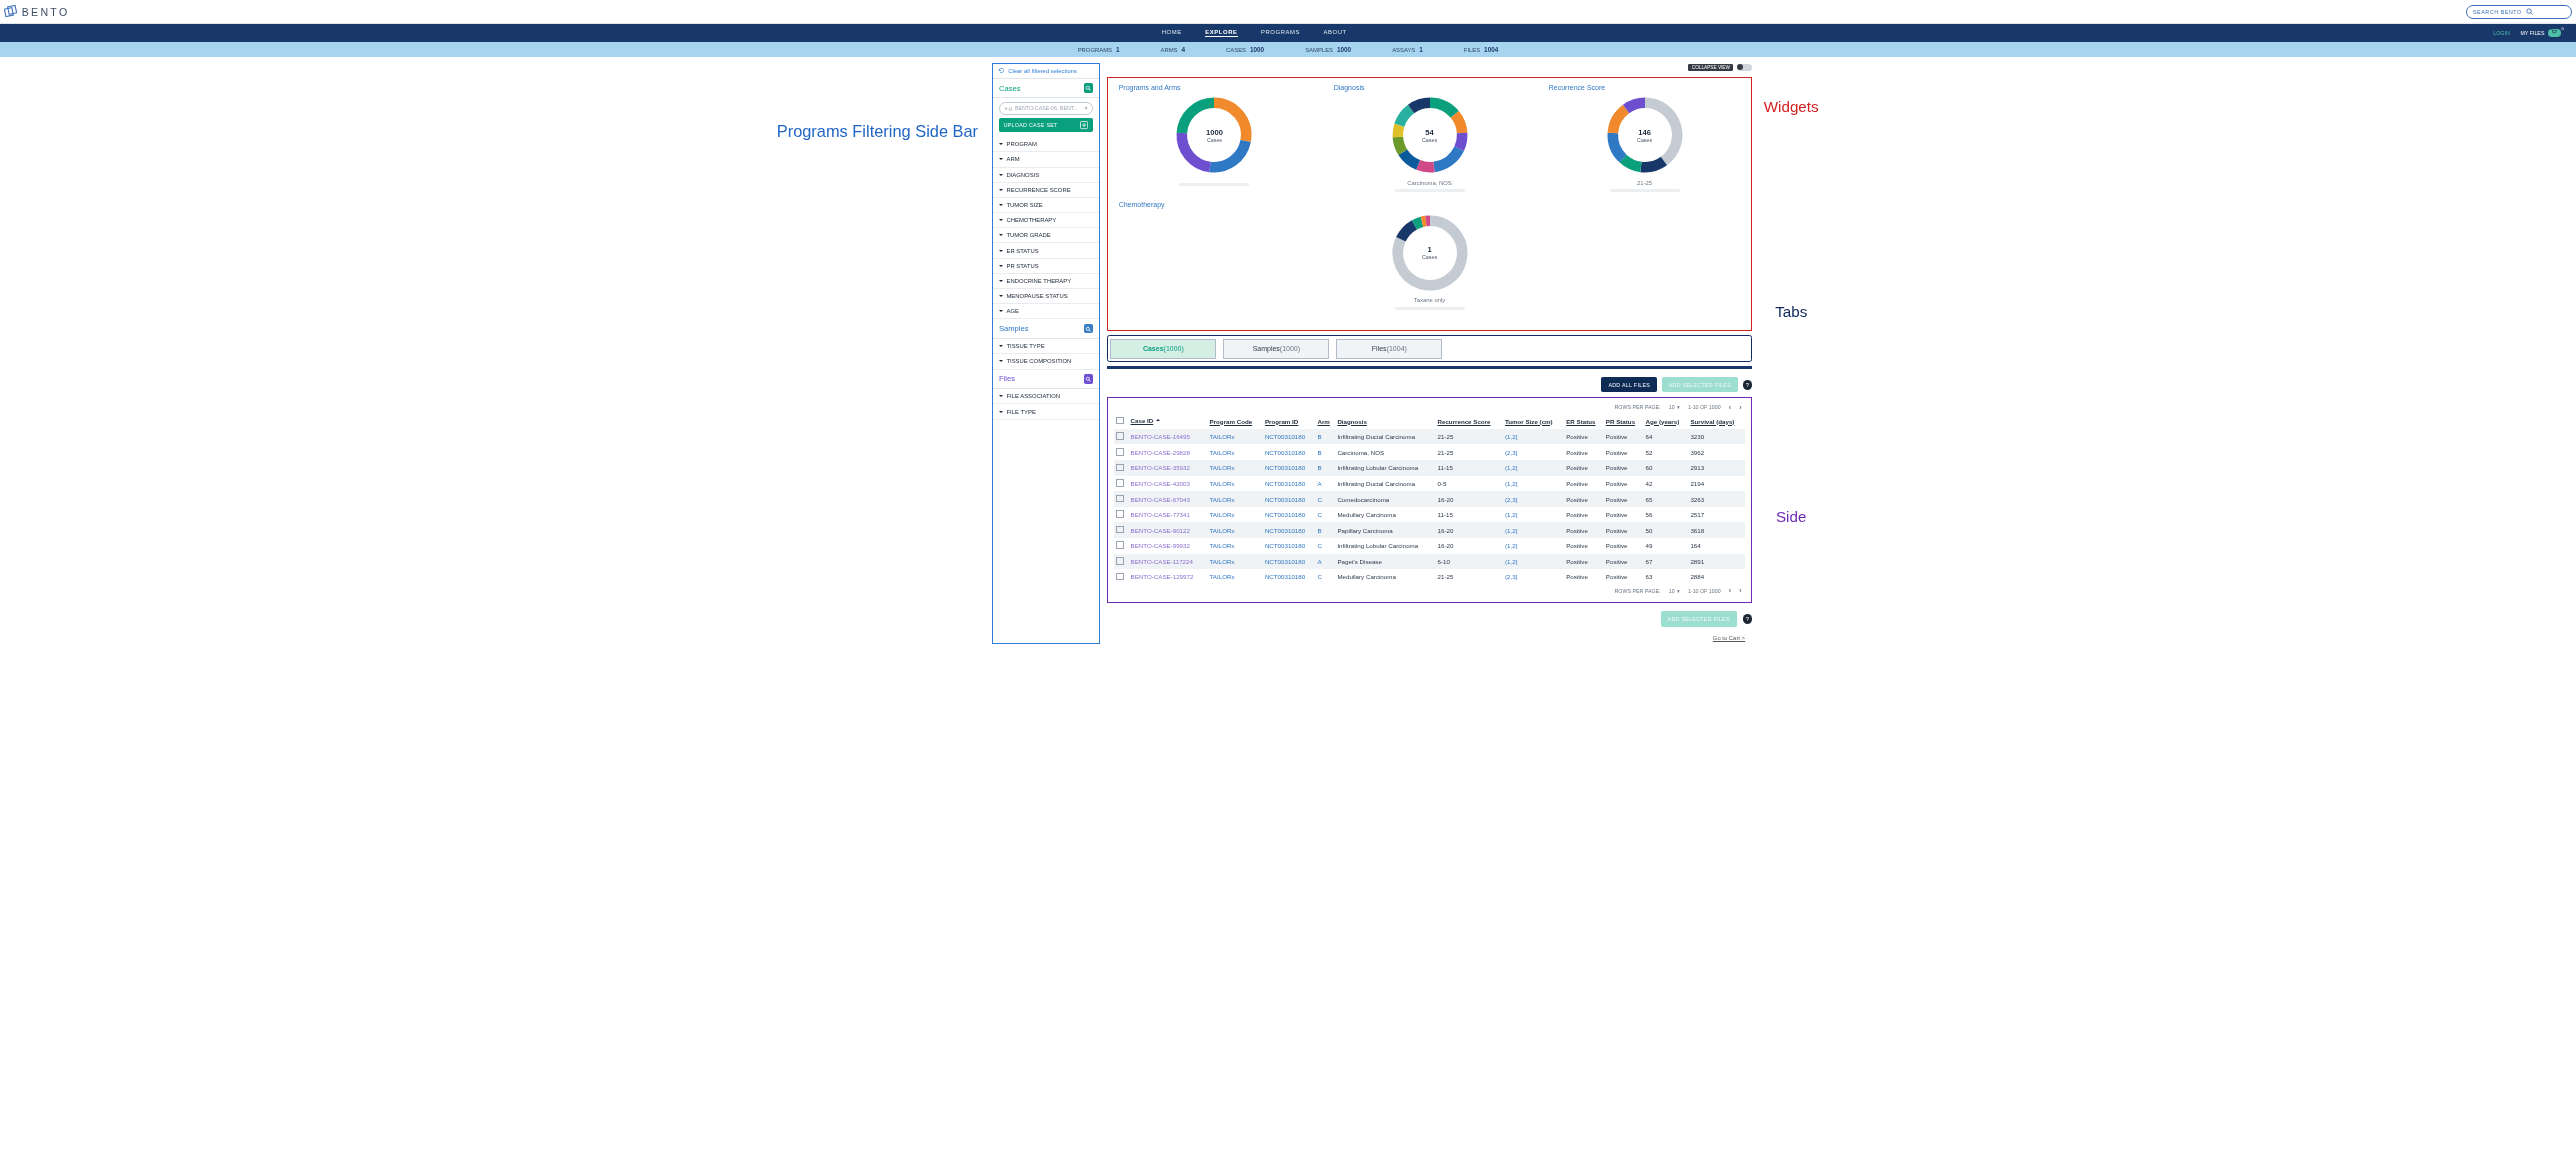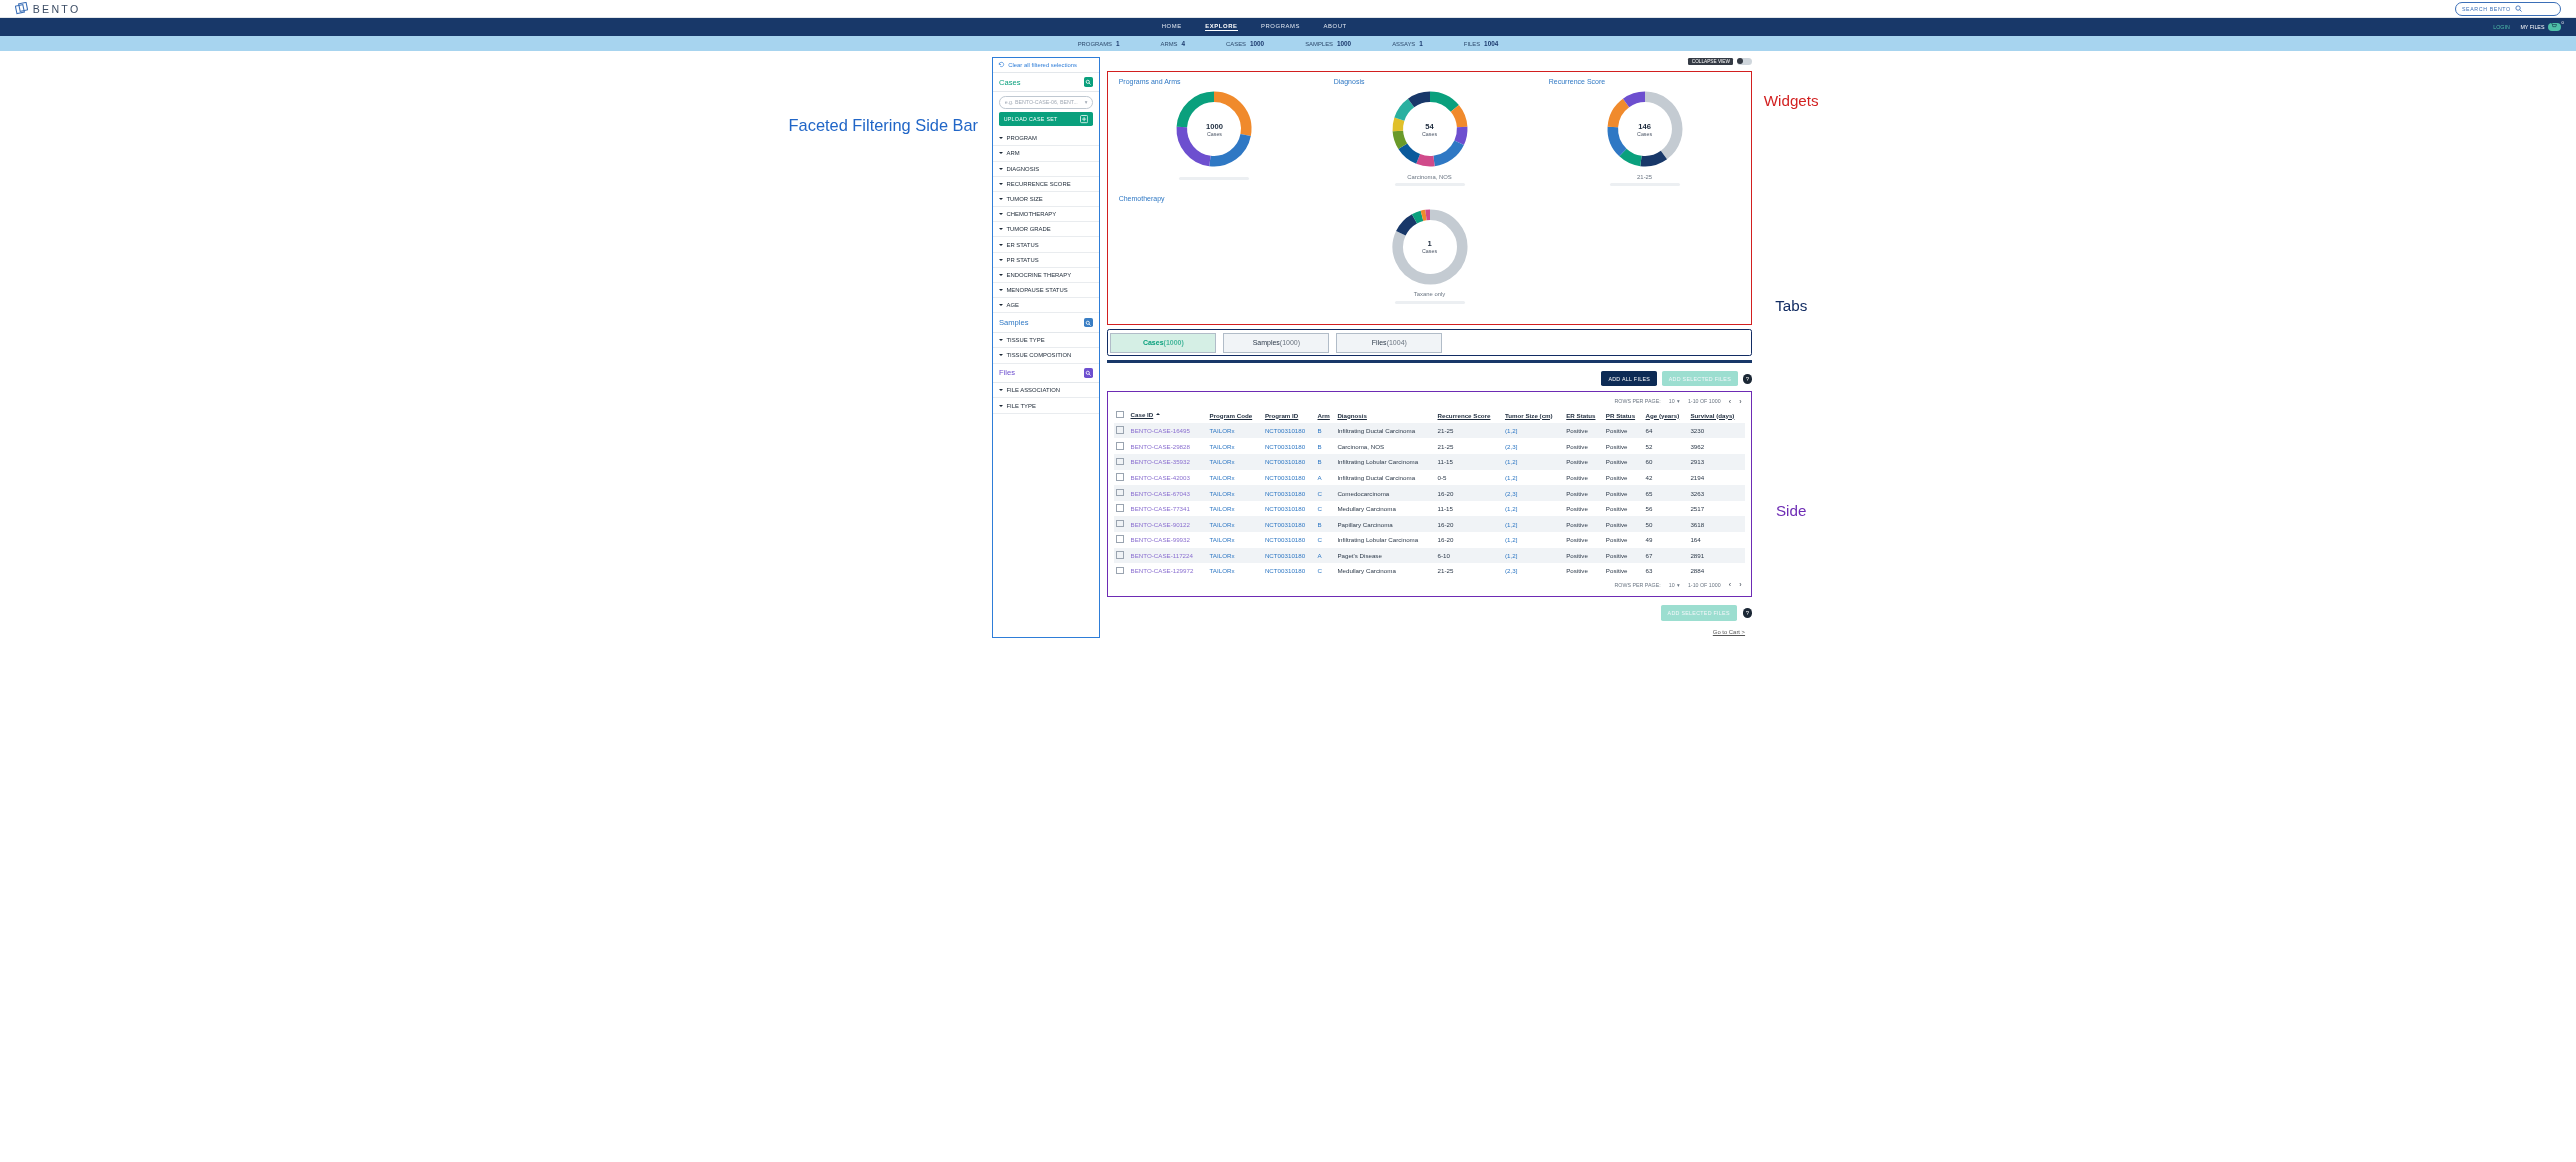--- a/index.html
+++ b/index.html
@@ -1,20 +1,20 @@
 <!DOCTYPE html>
 <html><head>
 <meta charset="utf-8">
 <style>
   * { box-sizing: border-box; margin: 0; padding: 0; }
   html, body { font-family: "Helvetica Neue", Arial, sans-serif; font-size: 7px; color: #2d3a4a; background: #fff; }
   body { width: 100%; }
 
   
-  .topbar { display: flex; align-items: center; justify-content: space-between; height: 18px; padding: 0 15px; border-bottom: 0.6px solid #e2e6ea; }
+  .topbar { display: flex; align-items: center; justify-content: space-between; height: 24px; padding: 0 4px; border-bottom: 0.6px solid #e2e6ea; }
   .logo-wrap { display: flex; align-items: center; gap: 4.7px; }
   .logo-mark { width: 13px; height: 13px; }
   .logo-text { font-size: 10.6px; letter-spacing: 2.3px; color: #3b4c64; }
   .search-pill { display: flex; align-items: center; gap: 4.7px; width: 106px; height: 14px; border: 0.6px solid #3b6fb7; border-radius: 7px; padding: 0 5.9px; color: #3b6fb7; font-size: 5.3px; letter-spacing: 0.6px; }
   .search-pill .mag { width: 7px; height: 7px; flex: 0 0 auto; }
 
   
   .navbar { background: #183869; color: #fff; height: 17.6px; display: flex; align-items: center; padding: 0 15.2px; }
   .nav-left { flex: 1; display: flex; justify-content: center; gap: 23.4px; font-size: 5.9px; letter-spacing: 0.6px; }
   .nav-left a { color: #e1e8f2; text-decoration: none; }
@@ -152,21 +152,21 @@
     <span class="stat">PROGRAMS <b>1</b></span>
     <span class="stat">ARMS <b>4</b></span>
     <span class="stat">CASES <b>1000</b></span>
     <span class="stat">SAMPLES <b>1000</b></span>
     <span class="stat">ASSAYS <b>1</b></span>
     <span class="stat">FILES <b>1004</b></span>
   </div>
 
 <div class="page">
 
-  <div class="annot-left">Faceted Filtering Side Bar</div>
+  <div class="annot-left">Programs Filtering Side Bar</div>
 
   <div class="center">
 
     <div class="sidebar">
       <div class="sb-top">
         <svg class="reset-ico" viewBox="0 0 16 16">
             <path d="M3 8a5 5 0 1 1 1.5 3.5M3 8V4M3 8h4" fill="none" stroke="#2e7dd8" stroke-width="1.5"></path>
           </svg>
         <span>Clear all filtered selections</span>
       </div>

